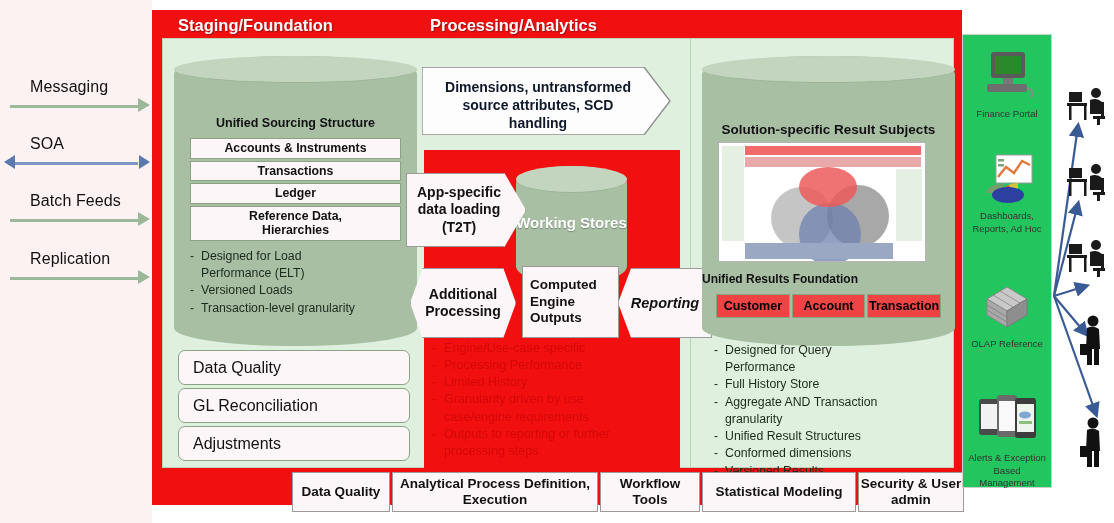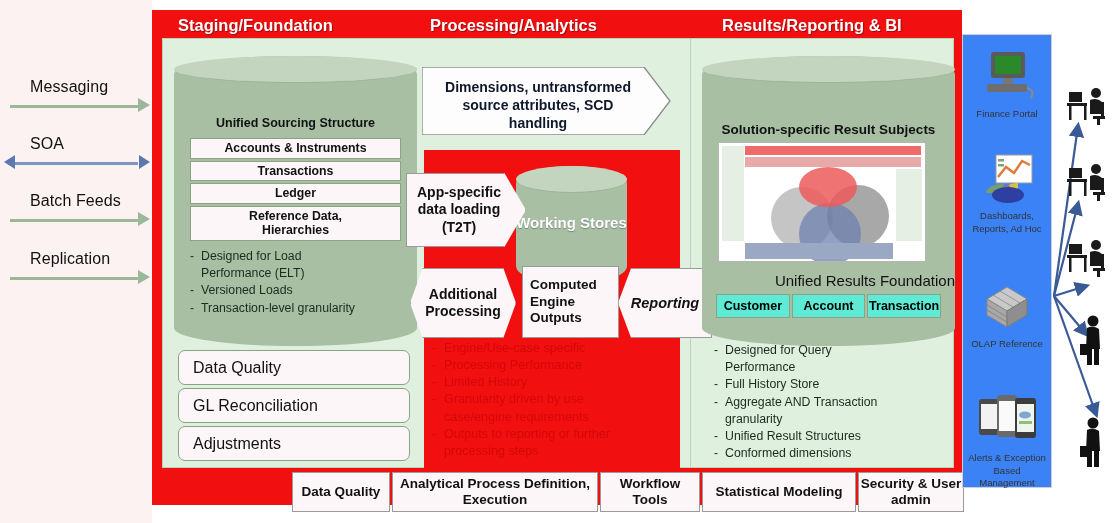--- a/index.html
+++ b/index.html
@@ -89,32 +89,32 @@
   #rcyl{left:550px;top:46px;width:238px;height:290px;}
   #rcyl .cyl-title{top:66px;font-size:13.5px;}
   #thumb{position:absolute;left:16px;top:86px;width:206px;height:118px;
      background:#fff;border:1px solid #b5b5b5;overflow:hidden;}
   .t-bar{position:absolute;left:26px;right:4px;top:3px;height:9px;background:#f06a6a;}
   .t-bar2{position:absolute;left:26px;right:4px;top:14px;height:10px;background:#e8a9a9;}
   .t-colL{position:absolute;left:3px;top:3px;width:22px;bottom:20px;background:#e6efe4;}
   .t-colR{position:absolute;right:3px;top:26px;width:26px;bottom:20px;background:#e6efe4;}
   .t-bot{position:absolute;left:26px;right:32px;bottom:2px;height:16px;background:#9aa8c4;}
   .t-circ{position:absolute;border-radius:50%;}
-  .t-uf{position:absolute;left:0;right:0;font-weight:normal;font-size:15px;color:#111;text-align:right;}
+  .t-uf{position:absolute;left:0;right:0;font-weight:bold;font-size:12px;color:#111;text-align:left;}
   .t-cells{position:absolute;left:14px;right:14px;display:flex;gap:2px;}
-  .t-cell{flex:1;background:#5eead4;border:1px solid #8aa383;text-align:center;
+  .t-cell{flex:1;background:#ef4444;border:1px solid #8aa383;text-align:center;
      font-weight:bold;font-size:12.5px;padding:4px 0;}
 
   
   .cap{position:absolute;top:462px;height:38px;background:#fdf6f8;border:1px solid #9a9a9a;
      display:flex;align-items:center;justify-content:center;text-align:center;
      font-weight:bold;font-size:13.5px;color:#111;line-height:1.2;}
 
   
-  #consumers{left:962px;top:34px;width:88px;height:452px;background:#3b82f6;
+  #consumers{left:962px;top:34px;width:88px;height:452px;background:#22c55e;
      border:1px solid #cfcfcf;}
   .cons{position:absolute;left:0;width:88px;text-align:center;}
   .cons-lbl{font-size:9.5px;color:#333;line-height:1.32;margin-top:3px;padding:0 5px;}
 
   
   #actors{left:1052px;top:34px;width:62px;height:452px;}
 </style>
 </head>
 <body>
 
@@ -139,21 +139,20 @@
     <div class="in-label">Batch Feeds</div>
     <div class="in-shaft"></div>
     <div class="in-head"></div>
   </div>
 </div>
 
 <div class="abs" id="frame">
 
   <div class="hdr" style="left:26px">Staging/Foundation</div>
   <div class="hdr" style="left:278px">Processing/Analytics</div>
-  <div class="hdr" style="left:570px">Results/Reporting &amp; BI</div>
 
   <div class="greenpanel" id="gp-left"></div>
   <div class="greenpanel" id="gp-mid"></div>
   <div class="greenpanel" id="gp-right"></div>
 
   <div class="cyl" style="left:22px;top:46px;width:228px;height:290px">
     <div class="cyl-title" style="top:60px">Unified Sourcing Structure</div>
     <div class="stack" style="top:82px">
       <div class="stk-item">Accounts &amp; Instruments</div>
       <div class="stk-item">Transactions</div>
@@ -231,20 +230,21 @@
   </div>
 
   <div class="bullets" style="left:560px;top:332px;width:235px">
     <div>Designed for Query</div>
     <div class="cont">Performance</div>
     <div>Full History Store</div>
     <div>Aggregate AND Transaction</div>
     <div class="cont">granularity</div>
     <div>Unified Result Structures</div>
     <div>Conformed dimensions</div>
+    <div>Versioned Results</div>
   </div>
 
   <div class="cap" style="left:140px;width:96px">Data Quality</div>
   <div class="cap" style="left:240px;width:204px">Analytical Process Definition, Execution</div>
   <div class="cap" style="left:448px;width:98px">Workflow Tools</div>
   <div class="cap" style="left:550px;width:152px">Statistical Modeling</div>
   <div class="cap" style="left:706px;width:104px">Security &amp; User admin</div>
 </div>
 
 <div class="abs" id="consumers">

